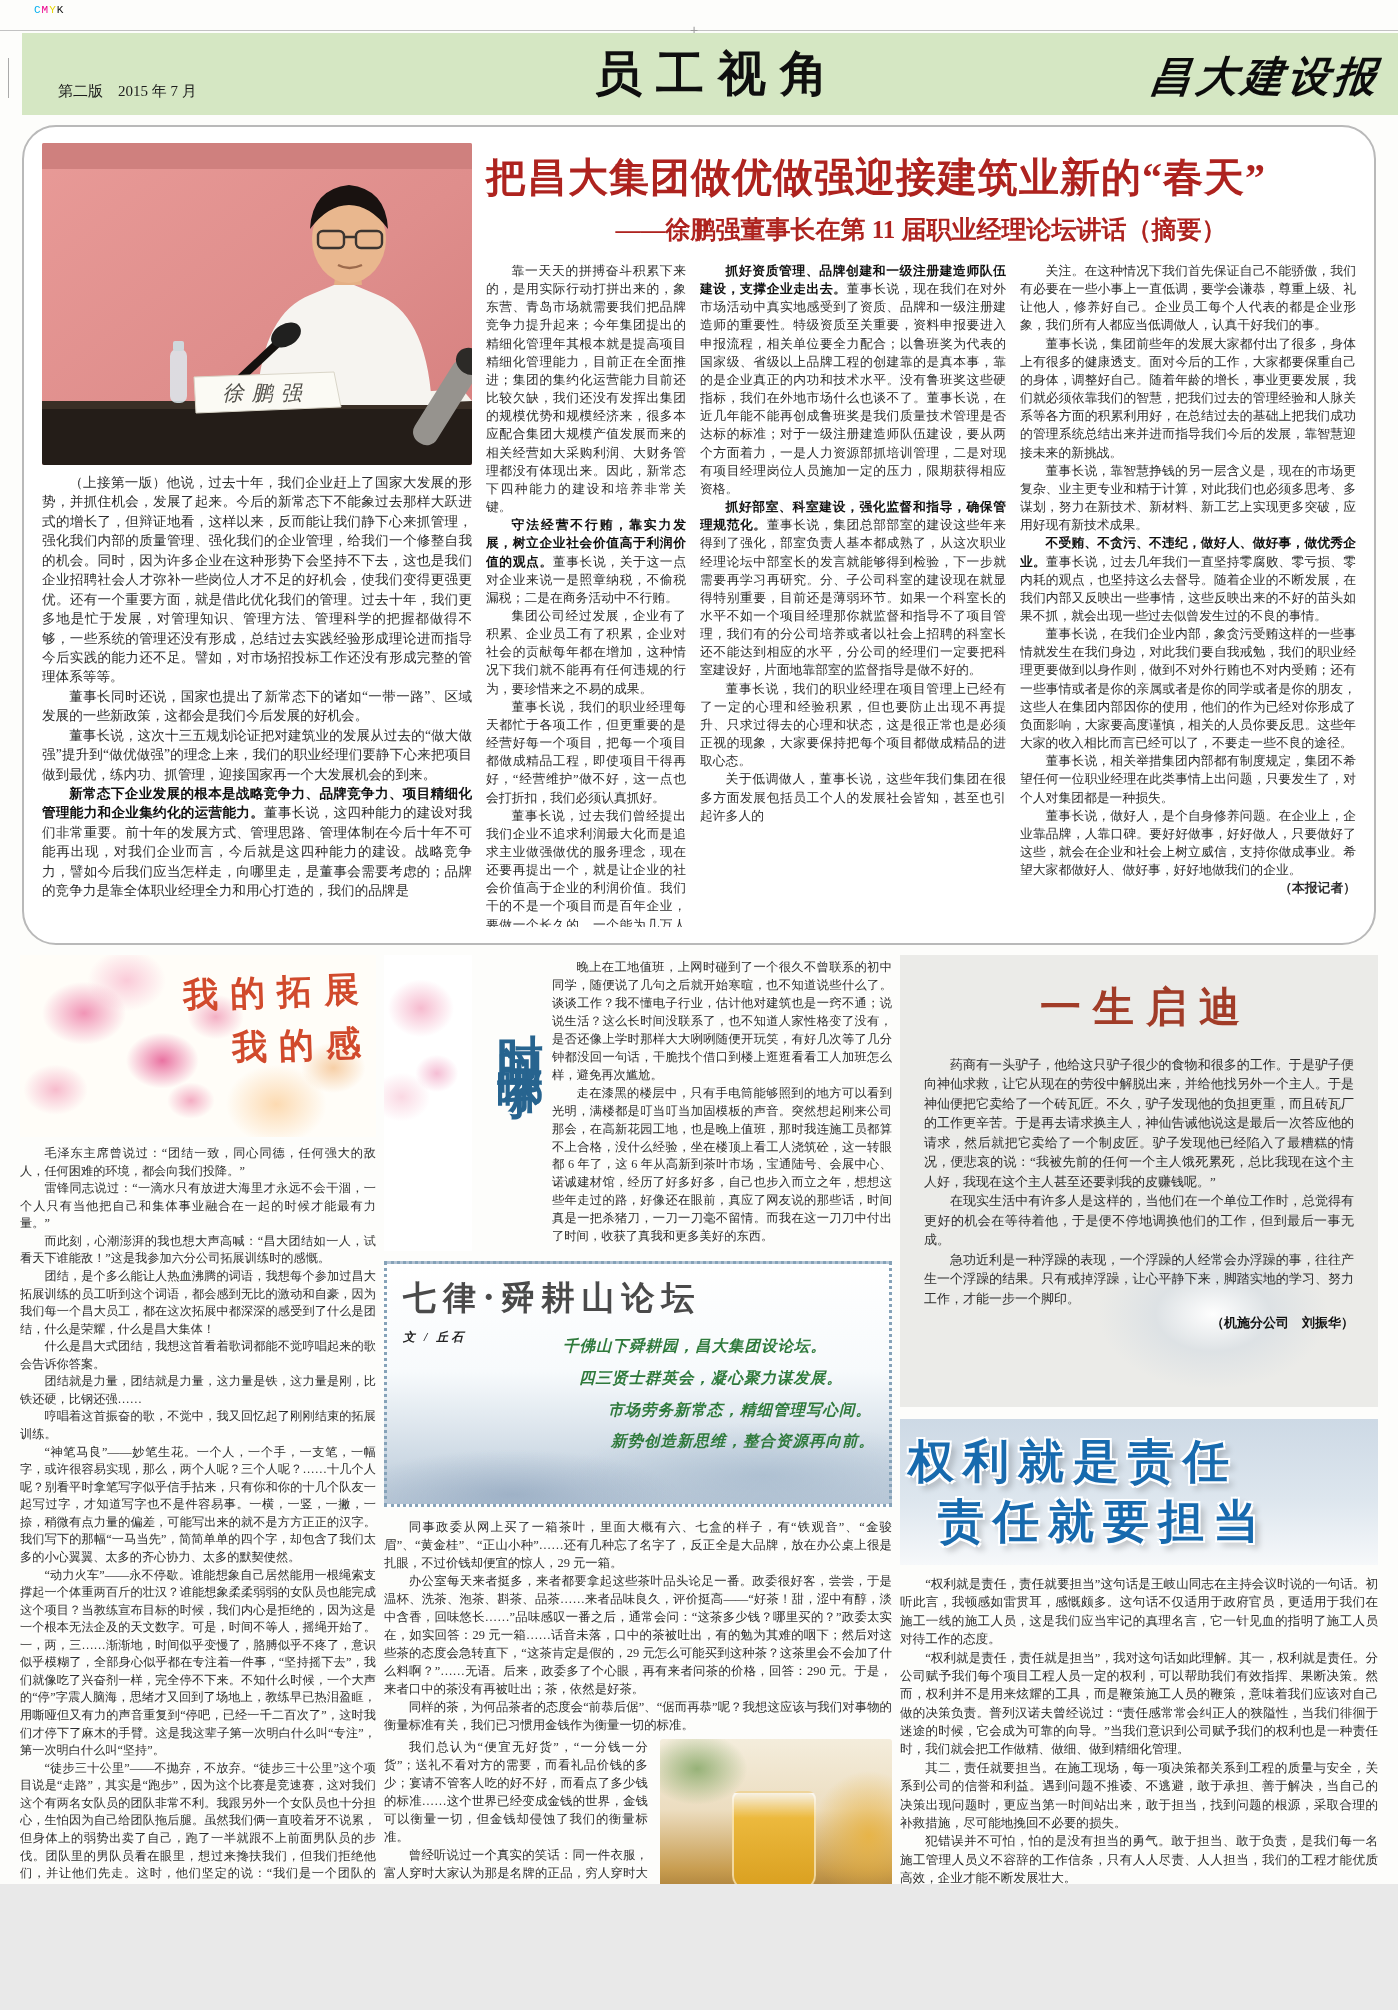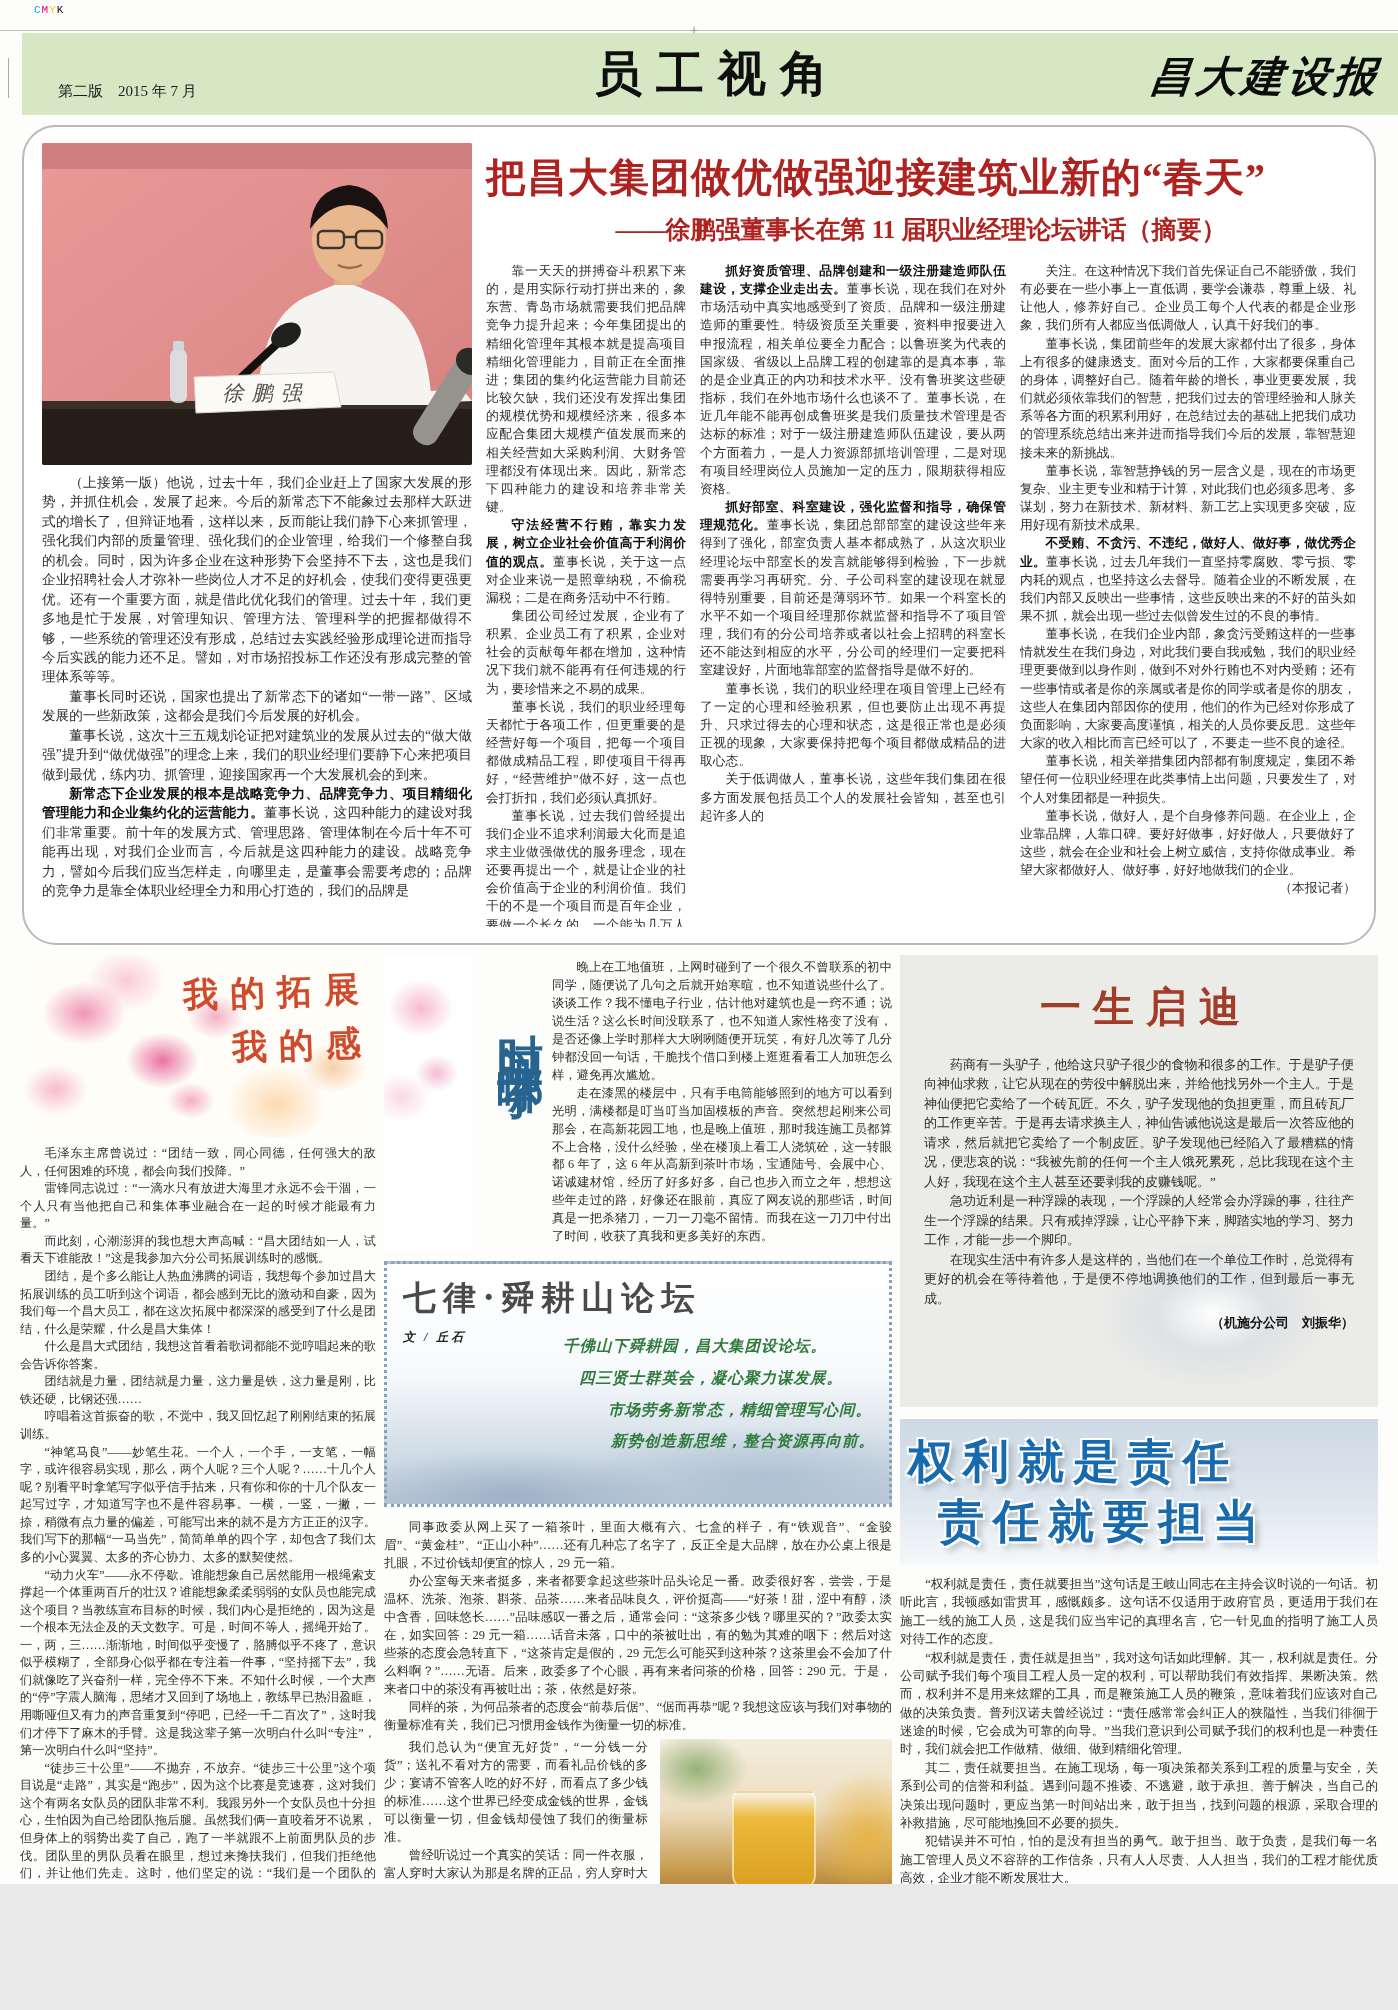--- a/index.html
+++ b/index.html
@@ -30,21 +30,21 @@
         font-family:"Liberation Serif",serif;white-space:nowrap;margin-top:10px;}
   .subhead{font-size:25px;font-weight:bold;color:#ae231f;text-align:center;margin:10px 0 16px;}
   .cols{display:flex;gap:14px;flex:1;overflow:hidden;}
   .col{overflow:hidden;}
   .c1{font-size:13.6px;line-height:1.43;flex:1;overflow:hidden;margin-top:8px;}
   .c2{width:200px;flex:0 0 200px;font-size:12.8px;line-height:1.42;}
   .c3{width:306px;flex:0 0 306px;font-size:12.8px;line-height:1.42;}
   .c4{flex:1;font-size:12.8px;line-height:1.42;}
   .para{margin:0;text-indent:2em;text-align:justify;}
   .para b{font-family:"Liberation Sans",sans-serif;color:#111;}
-  .para.reporter{text-align:right;text-indent:0;font-weight:normal;}
+  .para.reporter{text-align:right;text-indent:0;font-weight:bold;}
   .byline{text-align:right;font-weight:bold;font-size:13px;margin-top:6px;color:#111;}
   
   .bottom{position:absolute;left:20px;top:955px;width:1358px;height:1042px;display:flex;gap:8px;}
   
   .b-left{width:356px;flex:0 0 356px;display:flex;flex-direction:column;}
   .flower-head{position:relative;height:182px;flex:0 0 182px;background:
       radial-gradient(60px 45px at 18% 32%, rgba(238,130,170,.85), transparent 70%),
       radial-gradient(52px 40px at 40% 58%, rgba(228,80,140,.8), transparent 70%),
       radial-gradient(46px 36px at 10% 74%, rgba(246,180,200,.9), transparent 70%),
       radial-gradient(56px 44px at 30% 14%, rgba(250,200,215,.95), transparent 70%),
@@ -291,22 +291,22 @@
       </div>
     </div>
 
     <div class="b-right">
       <div class="fable-card">
         <div class="fable-title">
           <div class="l2">一生启迪</div>
         </div>
         <div class="fable-text">
             <p class="para">药商有一头驴子，他给这只驴子很少的食物和很多的工作。于是驴子便向神仙求救，让它从现在的劳役中解脱出来，并给他找另外一个主人。于是神仙便把它卖给了一个砖瓦匠。不久，驴子发现他的负担更重，而且砖瓦厂的工作更辛苦。于是再去请求换主人，神仙告诫他说这是最后一次答应他的请求，然后就把它卖给了一个制皮匠。驴子发现他已经陷入了最糟糕的情况，便悲哀的说：“我被先前的任何一个主人饿死累死，总比我现在这个主人好，我现在这个主人甚至还要剥我的皮赚钱呢。”</p>
+            <p class="para">在现实生活中有许多人是这样的，当他们在一个单位工作时，总觉得有更好的机会在等待着他，于是便不停地调换他们的工作，但到最后一事无成。</p>
             <p class="para">急功近利是一种浮躁的表现，一个浮躁的人经常会办浮躁的事，往往产生一个浮躁的结果。只有戒掉浮躁，让心平静下来，脚踏实地的学习、努力工作，才能一步一个脚印。</p>
-            <p class="para">在现实生活中有许多人是这样的，当他们在一个单位工作时，总觉得有更好的机会在等待着他，于是便不停地调换他们的工作，但到最后一事无成。</p>
           </div>
         <div class="byline" style="position:relative;z-index:1;">（机施分公司　刘振华）</div>
       </div>
 
       <div class="duty-head">
         <div class="duty-title">
           <div>权利就是责任</div>
           <div class="l2">责任就要担当</div>
         </div>
       </div>

